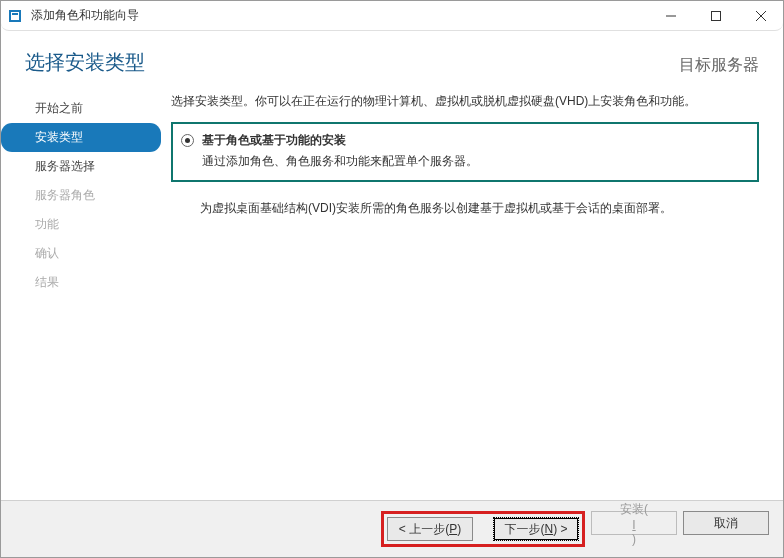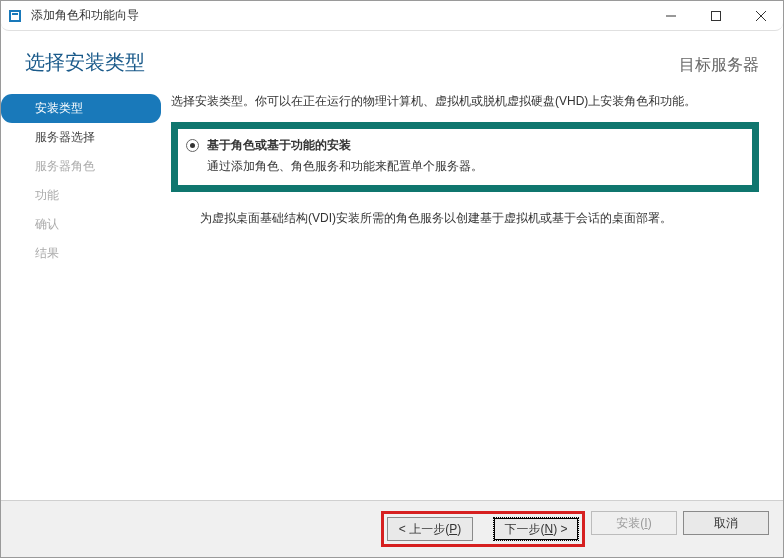--- a/index.html
+++ b/index.html
@@ -88,21 +88,21 @@
     font-size: 12px;
     color: #333;
   }
   .intro { margin-bottom: 12px; line-height: 1.5; }
 
   .option-block {
     padding: 8px 10px 10px 8px;
     margin-bottom: 6px;
   }
   .option-block.highlighted {
-    border: 7px solid #0f766e;
+    border: 2px solid #0f766e;
   }
   .option-row {
     display:flex;
     align-items:flex-start;
     gap:8px;
   }
   .radio {
     width:13px; height:13px;
     border:1px solid #666;
     border-radius:50%;
@@ -129,21 +129,21 @@
   .btn {
     min-width: 86px;
     height: 24px;
     border: 1px solid #8a8a8a;
     background: #e9e9e9;
     font-size: 12px;
     display:flex; align-items:center; justify-content:center;
     padding: 0 10px;
     cursor:pointer;
   }
-  .btn.disabled { color:#9a9a9a; border-color:#bcbcbc; background:#efefef; cursor:default;}
+  .btn.disabled { color:#9a9a9a; border-color:#bcbcbc; background:#efefef; cursor:default;flex-direction:column;}
   .btn.default {
     box-shadow: 0 0 0 1px #000 inset;
     border:1px dotted #000;
     background:#e9e9e9;
   }
   .btn-group-highlight {
     border: 3px solid #d61f1f;
     padding: 3px;
     display:flex;
     gap:20px;
@@ -183,20 +183,21 @@
     </div>
   </div>
 
   <div class="header">
     <div class="page-title">选择安装类型</div>
     <div class="target-server">目标服务器</div>
   </div>
 
   <div class="body">
     <div class="sidebar">
+      <div class="side-item enabled">开始之前</div>
       <div class="side-item selected">安装类型</div>
       <div class="side-item enabled">服务器选择</div>
       <div class="side-item">服务器角色</div>
       <div class="side-item">功能</div>
       <div class="side-item">确认</div>
       <div class="side-item">结果</div>
     </div>
 
     <div class="content">
       <div class="intro">选择安装类型。你可以在正在运行的物理计算机、虚拟机或脱机虚拟硬盘(VHD)上安装角色和功能。</div>

